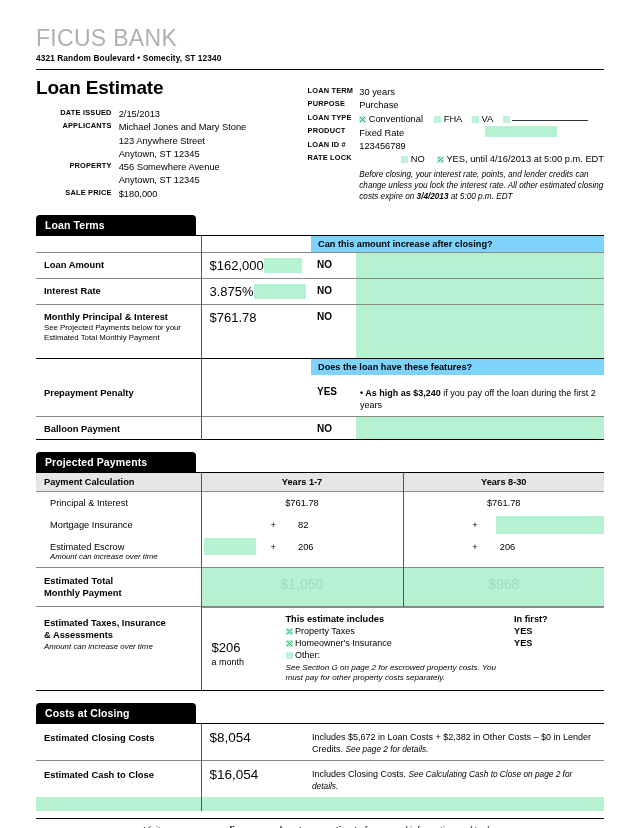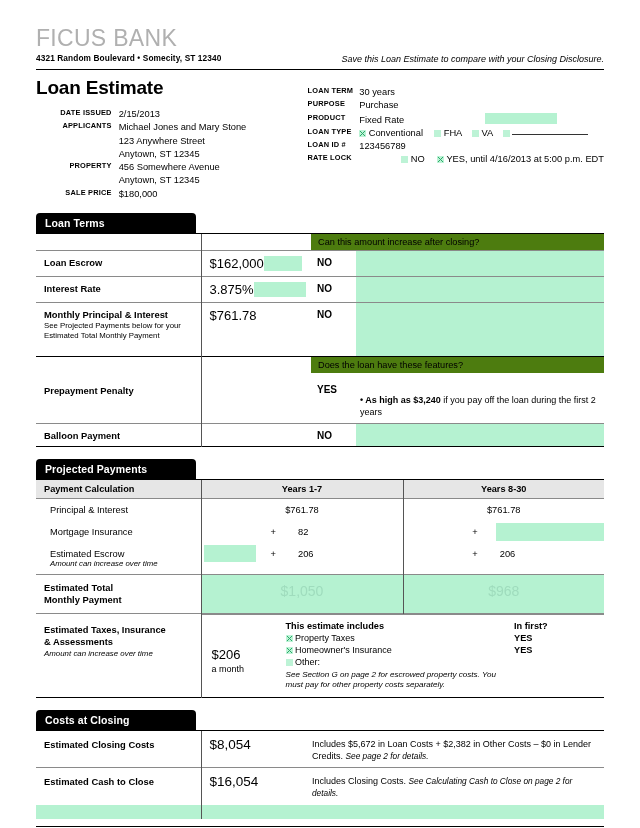--- a/index.html
+++ b/index.html
@@ -69,21 +69,21 @@
   .tab {
     background: #000; color: #fff; font-weight: bold; font-size: 10.5px;
     padding: 4px 10px 4px 9px; border-radius: 4px 4px 0 0;
     min-width: 160px; letter-spacing: .1px;
   }
   .tab-fill { flex: 1; }
 
   
   table.grid { width: 100%; border-collapse: collapse; table-layout: fixed; }
   table.grid td { vertical-align: top; }
-  .grey-bar { background: #4d7c0f; font-weight: normal; font-size: 9.2px; padding: 3px 7px; }
+  .grey-bar { background: #7dd3fc; font-weight: bold; font-size: 9.2px; padding: 3px 7px; }
   .rowline td { border-top: 1px solid #8a8a8a; }
   .thick-top td { border-top: 1.6px solid #000; }
 
   .rl { font-weight: bold; font-size: 9.4px; padding: 6px 8px 5px 8px; }
   .rl small { display: block; font-weight: normal; font-size: 7.8px; line-height: 1.3; margin-top: 1px; }
   .amt { font-size: 13px; padding: 5px 0 5px 8px; white-space: nowrap; }
   .yn { font-weight: bold; font-size: 10px; padding: 6px 0 5px 6px; }
   .desc { font-size: 9px; padding: 6px 8px 5px 4px; line-height: 1.35; }
   .vline-dark { border-left: 1.3px solid #555; }
 
@@ -129,21 +129,20 @@
   .clip-strip { height: 14px; }
 </style>
 </head>
 <body>
 
 <div class="page">
 
   <div class="masthead">
     <div class="bank-name">FICUS BANK</div>
     <div class="bank-addr">4321 Random Boulevard • Somecity, ST 12340</div>
-    <div class="save-note">Save this Loan Estimate to compare with your Closing Disclosure.</div>
   </div>
   <div class="rule-top"></div>
 
   <div class="title-row">
     <div class="title-left">
       <div class="doc-title">Loan Estimate</div>
       <table class="info-tbl">
         <tbody>
             <tr>
           <td class="lbl">DATE ISSUED</td>
@@ -180,50 +179,58 @@
     <div class="title-right">
       <table class="info-tbl right">
         <tbody>
             <tr>
           <td class="lbl">LOAN TERM</td>
           <td class="val">30 years</td>
         </tr>
         <tr>
           <td class="lbl">PURPOSE</td>
           <td class="val">Purchase</td>
-        </tr>
-        <tr>
-          <td class="lbl">PRODUCT</td>
-          <td class="val">
-            <span>Fixed Rate</span>
-            <span class="hl-box" style="width:72px;height:11px;margin-left:78px;vertical-align:-1px;"></span>
-          </td>
         </tr>
         <tr>
           <td class="lbl">LOAN TYPE</td>
           <td class="val" style="white-space:nowrap;">
             <span class="chk on"></span><span>Conventional</span>
             <span style="display:inline-block;width:6px"></span>
             <span class="chk"></span><span>FHA</span>
             <span style="display:inline-block;width:5px"></span>
             <span class="chk"></span><span>VA</span>
             <span style="display:inline-block;width:5px"></span>
             <span class="chk"></span><span class="blank-line"></span>
           </td>
         </tr>
         <tr>
+          <td class="lbl">PRODUCT</td>
+          <td class="val">
+            <span>Fixed Rate</span>
+            <span class="hl-box" style="width:72px;height:11px;margin-left:78px;vertical-align:-1px;"></span>
+          </td>
+        </tr>
+        <tr>
           <td class="lbl">LOAN ID #</td>
           <td class="val">123456789</td>
         </tr>
         <tr>
           <td class="lbl">RATE LOCK</td>
           <td class="val" style="white-space:nowrap;padding-left:42px;">
             <span class="chk"></span><span>NO</span>
             <span style="display:inline-block;width:7px"></span>
             <span class="chk on"></span><span>YES, until 4/16/2013 at 5:00 p.m. EDT</span>
+          </td>
+        </tr>
+        <tr>
+          <td class="lbl"></td>
+          <td>
+            <div class="ratelock-note">
+              <span>Before closing, your interest rate, points, and lender credits can change unless you lock the interest rate. All other estimated closing costs expire on </span><b>3/4/2013</b><span> at 5:00 p.m. EDT</span>
+            </div>
           </td>
         </tr>
       </tbody>
         </table>
     </div>
   </div>
 
   <div class="sect">
     <div class="tab-row">
       <div class="tab">Loan Terms</div>
@@ -237,21 +244,21 @@
           <col>
         </colgroup>
       <tbody>
           <tr class="thick-top">
         <td style="border-top:1.6px solid #000"></td>
         <td class="vline-dark" style="border-top:1.6px solid #000"></td>
         <td class="grey-bar" colspan="2" style="border-top:1.6px solid #000">Can this amount increase after closing?</td>
       </tr>
 
       <tr class="rowline">
-        <td class="rl">Loan Escrow</td>
+        <td class="rl">Loan Amount</td>
         <td class="amt vline-dark">
           <span>$162,000</span><span class="hl-box" style="width:38px;height:15px;vertical-align:-3px;"></span>
         </td>
         <td class="yn">NO</td>
         <td class="hl"></td>
       </tr>
 
       <tr class="rowline">
         <td class="rl">Interest Rate</td>
         <td class="amt vline-dark">
@@ -274,21 +281,21 @@
       <tr class="thick-top">
         <td></td>
         <td class="vline-dark"></td>
         <td class="grey-bar" colspan="2">Does the loan have these features?</td>
       </tr>
 
       <tr>
         <td class="rl" style="padding-top:12px;height:38px">Prepayment Penalty</td>
         <td class="vline-dark"></td>
         <td class="yn" style="padding-top:11px">YES</td>
-        <td class="desc" style="padding-top:21px">
+        <td class="desc" style="padding-top:12px">
           <b>• As high as $3,240</b><span> if you pay off the loan during the first 2 years</span>
         </td>
       </tr>
 
       <tr class="rowline">
         <td class="rl">Balloon Payment</td>
         <td class="vline-dark"></td>
         <td class="yn">NO</td>
         <td class="hl"></td>
       </tr>

